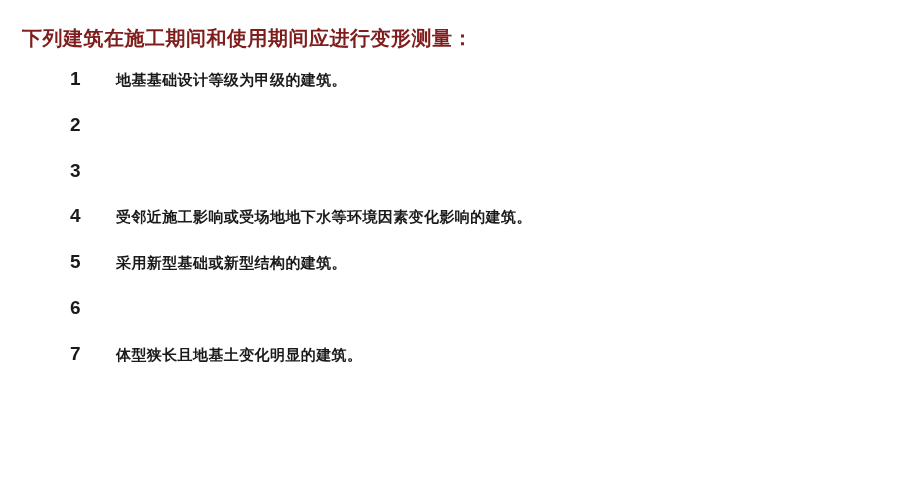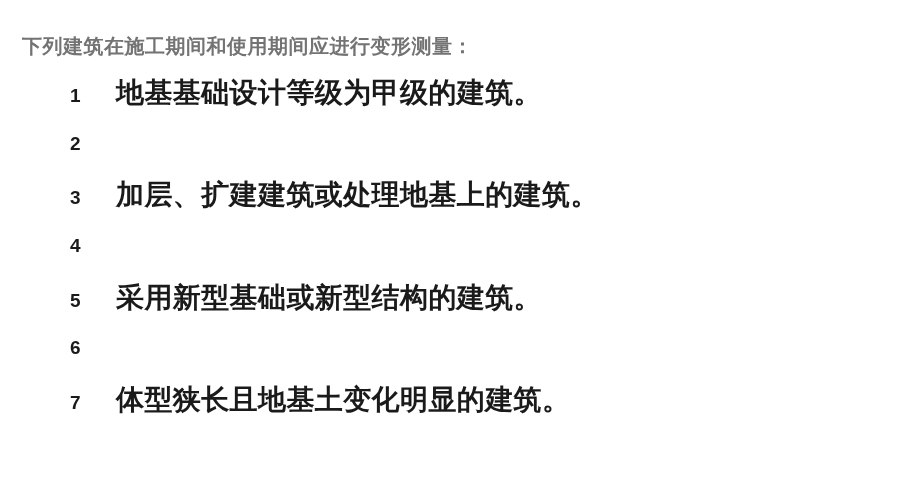--- a/index.html
+++ b/index.html
@@ -19,22 +19,22 @@
     width: 900px;
     height: 482px;
     box-sizing: border-box;
     padding: 18px 20px 0 20px;
   }
   .doc-title {
     font-size: 20px;
     font-weight: bold;
     line-height: 1.2;
     letter-spacing: 0.5px;
-    color: #737373;
-    margin: 16px 0 18px 2px;
+    color: #7f1d1d;
+    margin: 8px 0 18px 2px;
   }
   .list {
     margin: 0;
     padding: 0;
     list-style: none;
   }
   .list-item {
     display: flex;
     align-items: baseline;
     margin: 0 0 23px 0;
@@ -44,21 +44,21 @@
     flex: 0 0 auto;
     width: 46px;
     padding-left: 50px;
     box-sizing: content-box;
     font-size: 19px;
     font-weight: bold;
     color: #1a1a1a;
   }
   .item-text {
     flex: 1 1 auto;
-    font-size: 28px;
+    font-size: 15px;
     font-weight: bold;
     letter-spacing: 0.4px;
     color: #1a1a1a;
   }
 </style>
 </head>
 <body>
 
 <div class="page">
 
@@ -70,25 +70,25 @@
       <span class="item-num">1</span>
       <span class="item-text">地基基础设计等级为甲级的建筑。</span>
     </li>
 
     <li class="list-item">
       <span class="item-num">2</span>
     </li>
 
     <li class="list-item">
       <span class="item-num">3</span>
-      <span class="item-text">加层、扩建建筑或处理地基上的建筑。</span>
     </li>
 
     <li class="list-item">
       <span class="item-num">4</span>
+      <span class="item-text">受邻近施工影响或受场地地下水等环境因素变化影响的建筑。</span>
     </li>
 
     <li class="list-item">
       <span class="item-num">5</span>
       <span class="item-text">采用新型基础或新型结构的建筑。</span>
     </li>
 
     <li class="list-item">
       <span class="item-num">6</span>
     </li>

